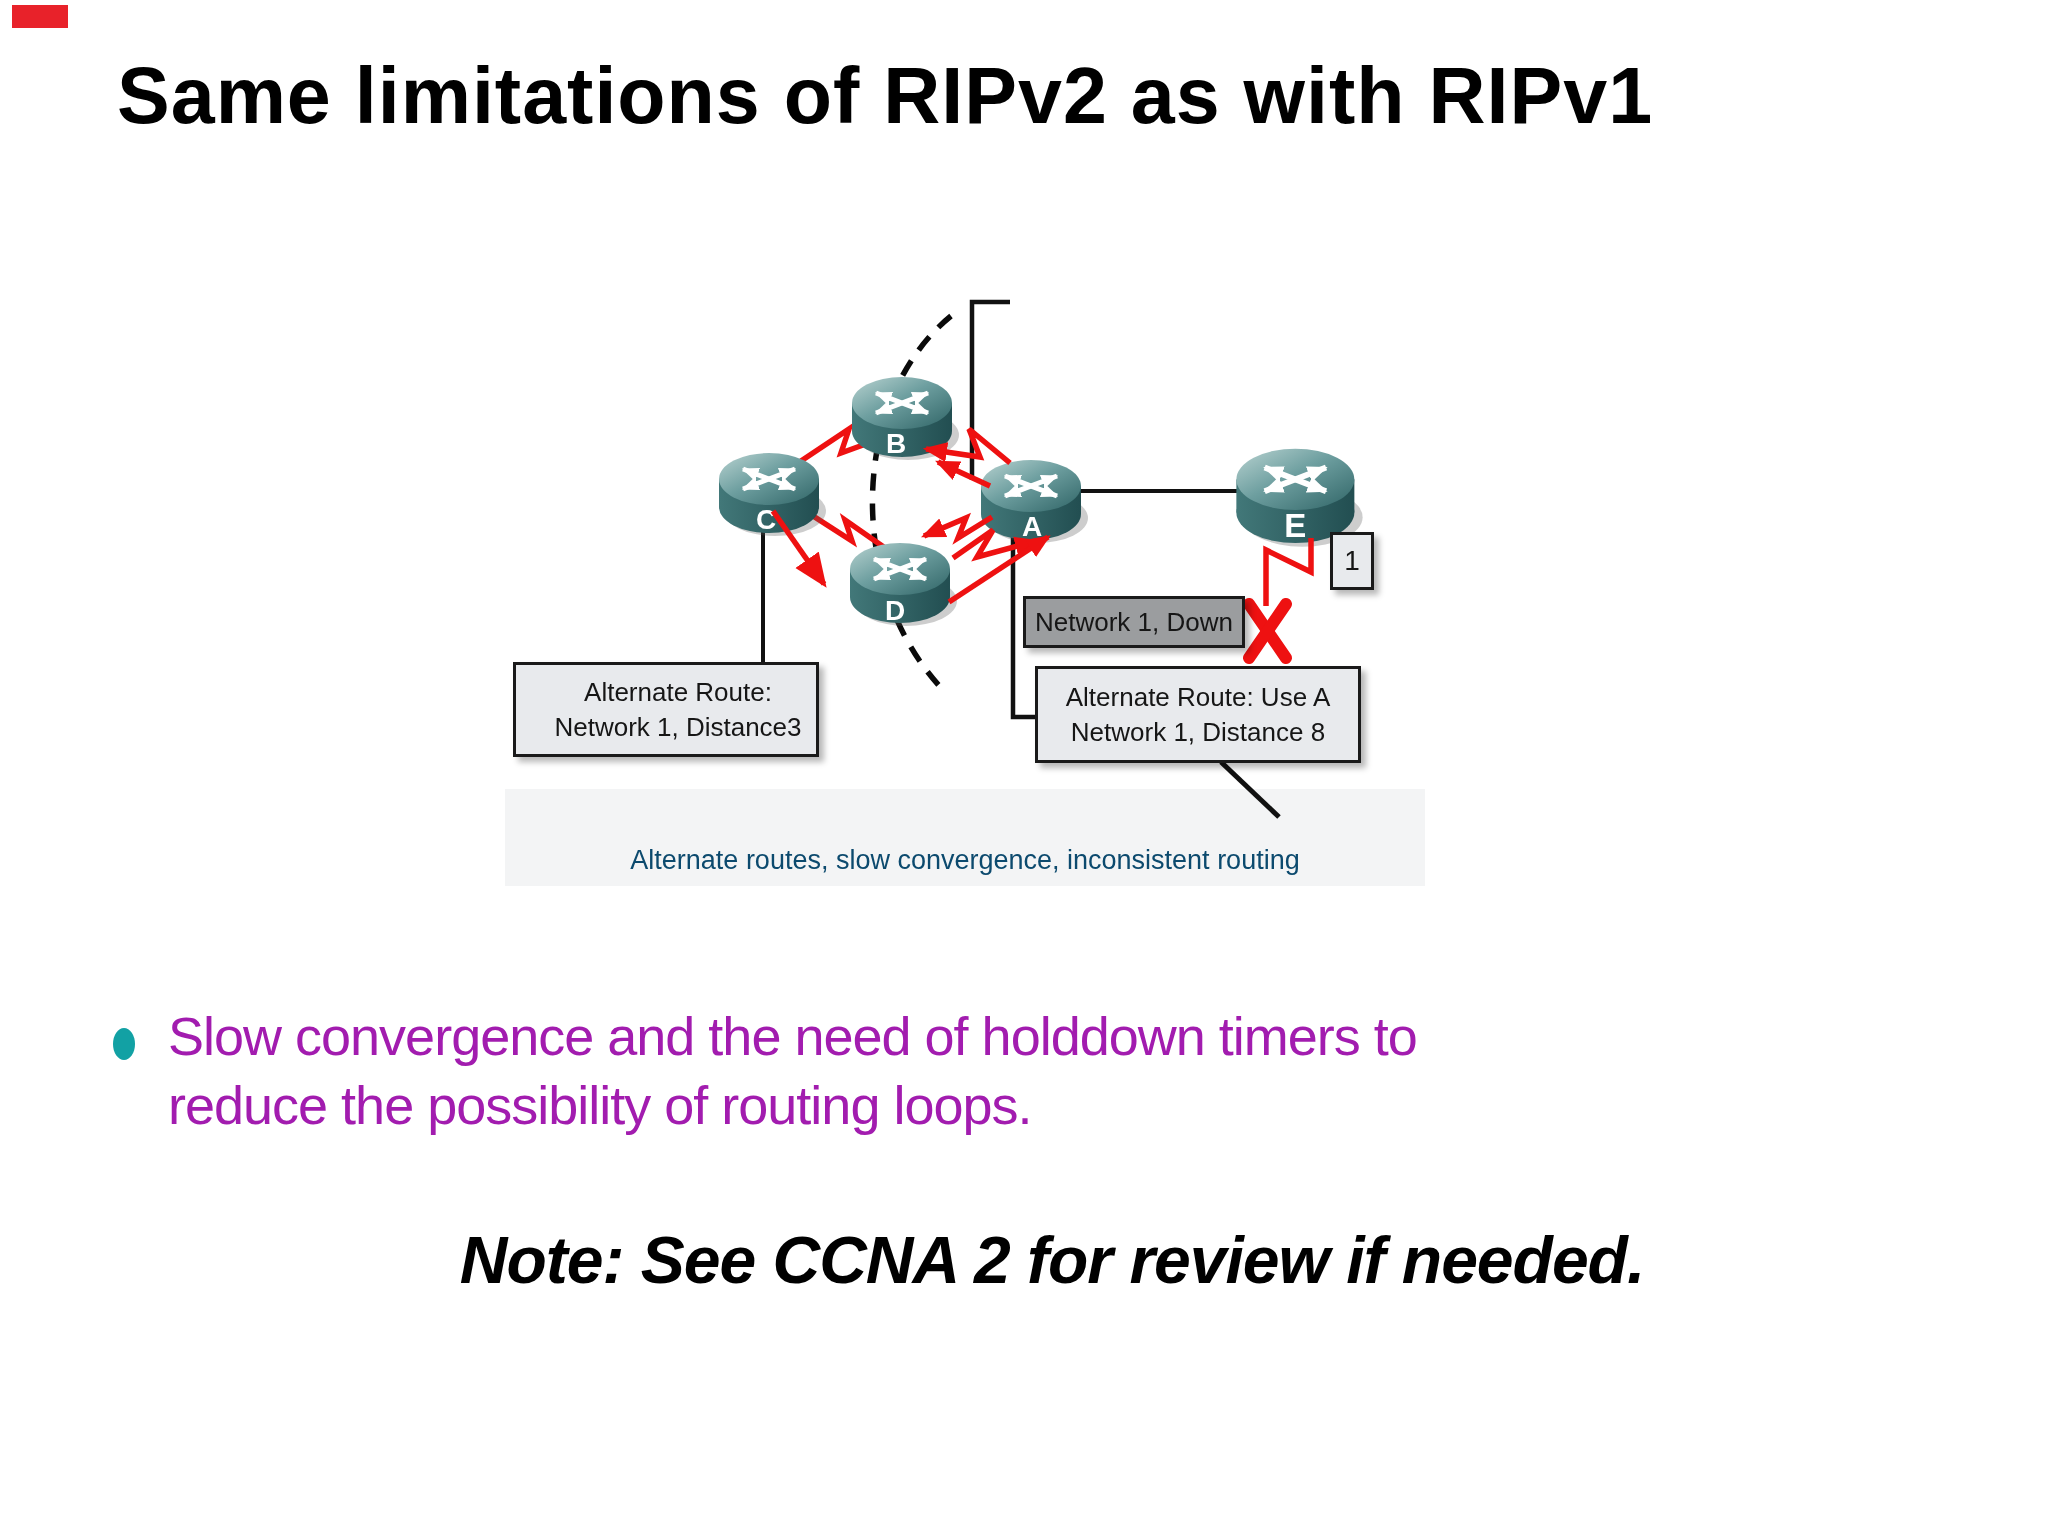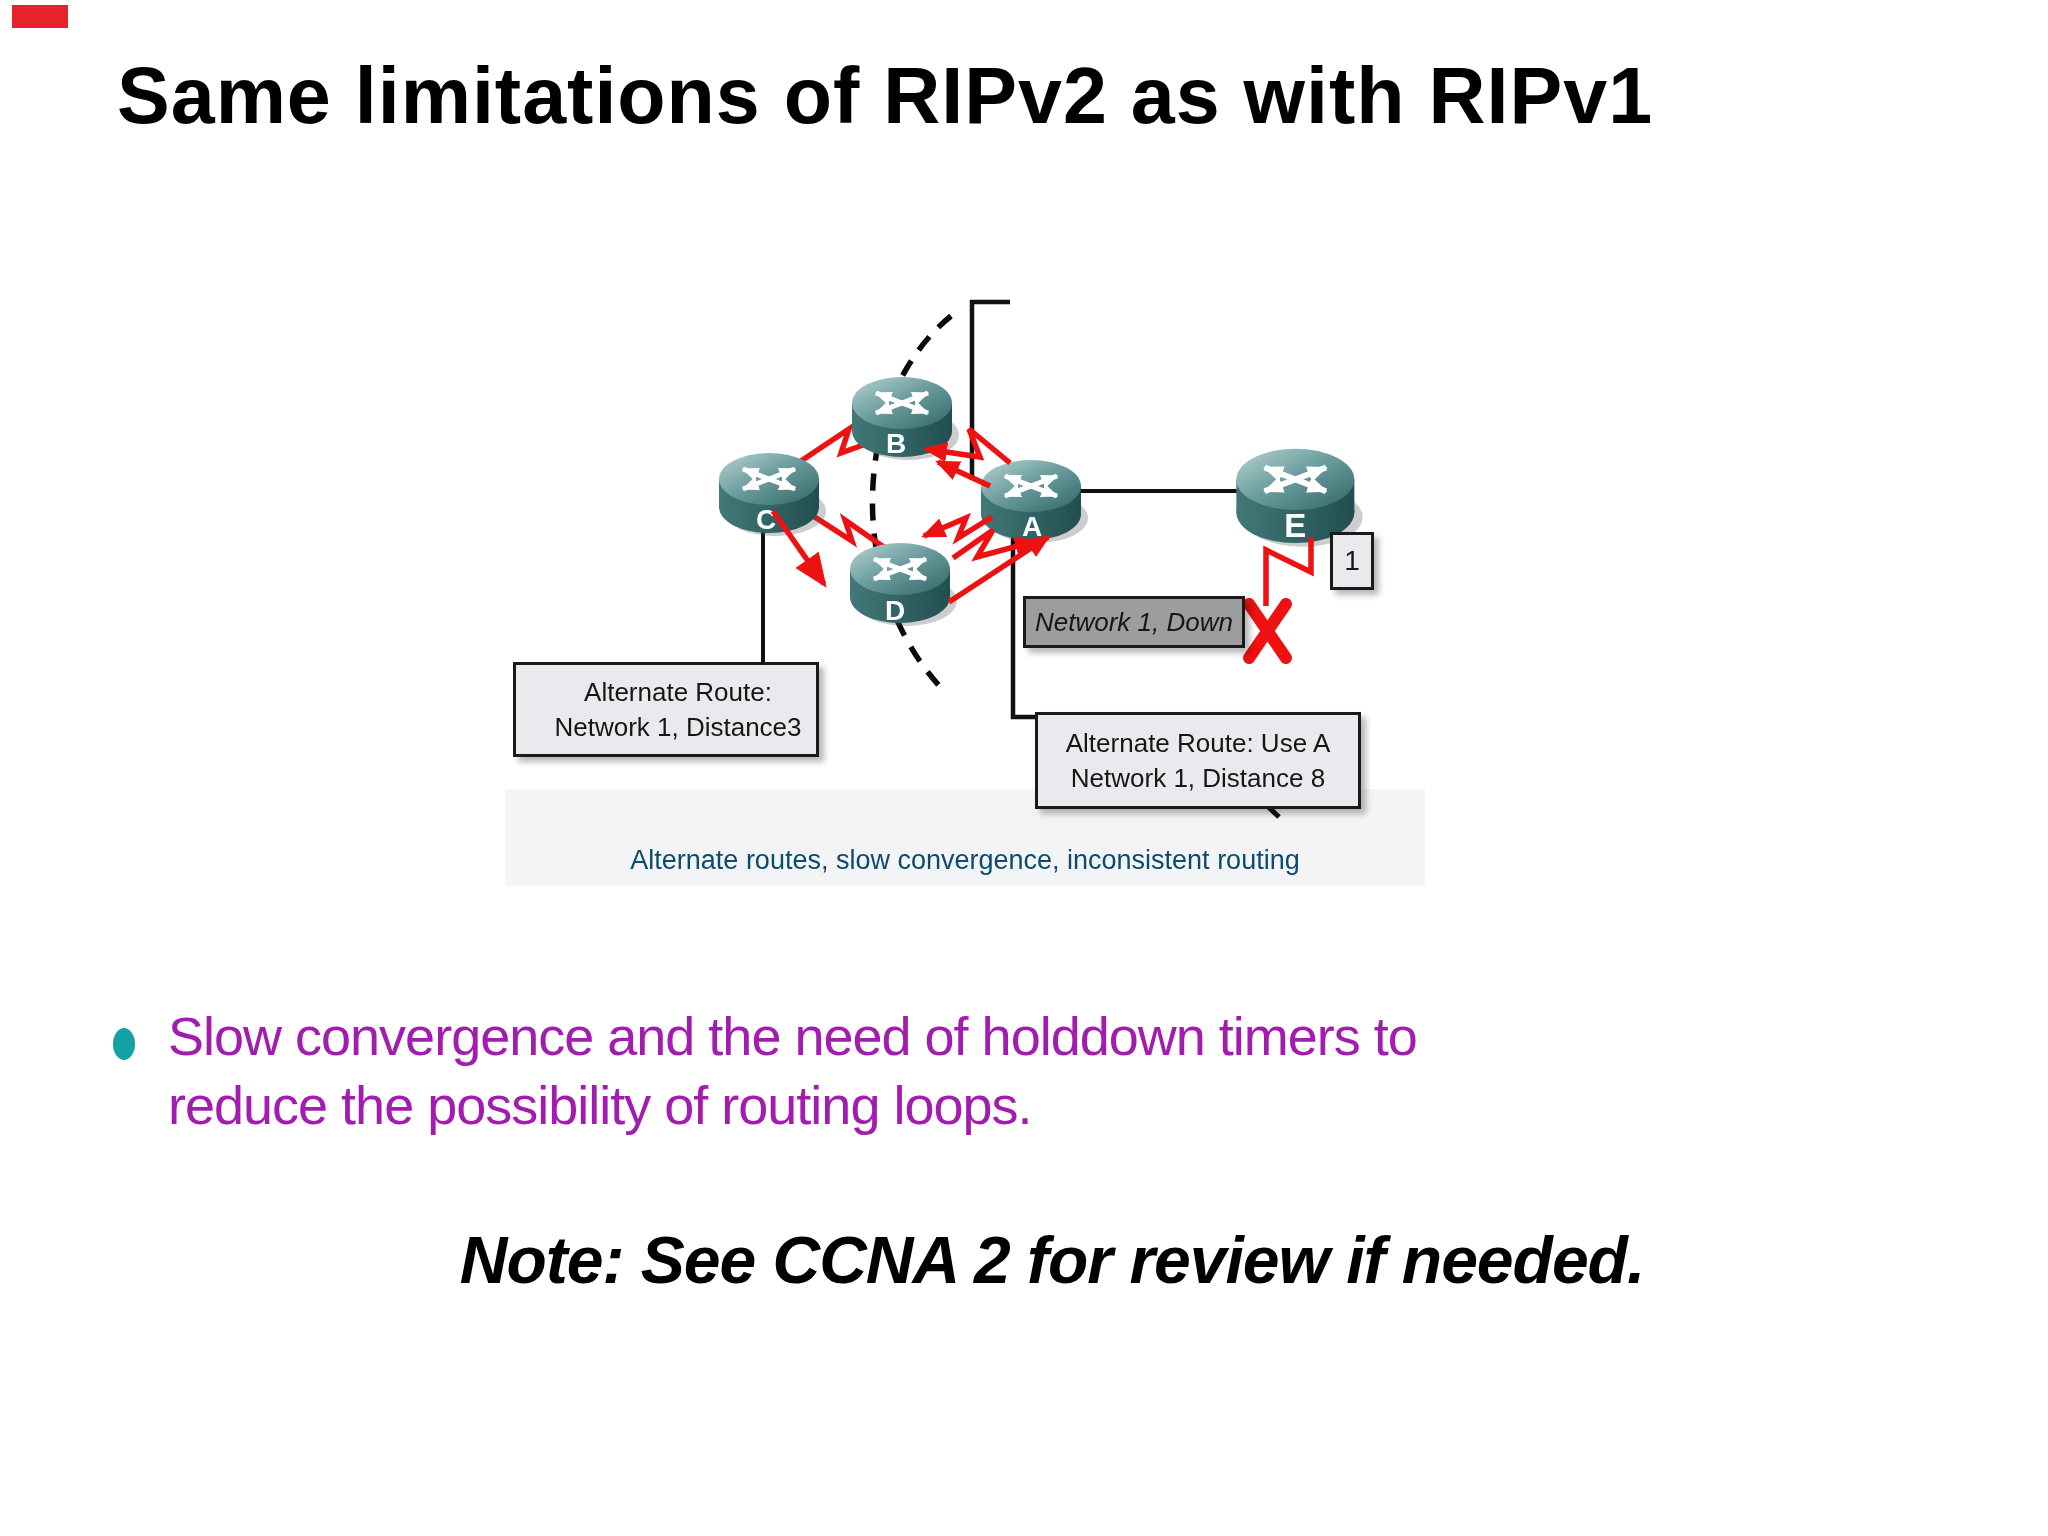--- a/index.html
+++ b/index.html
@@ -17,24 +17,24 @@
   
   .band{position:absolute;left:505px;top:789px;width:920px;height:97px;background:#f3f4f5;z-index:1;
         display:flex;align-items:flex-end;justify-content:center;}
   .band .caption{font-size:27px;color:#0c4a6e;padding-bottom:10px;white-space:nowrap;}
 
   
   .box{position:absolute;z-index:3;display:flex;flex-direction:column;align-items:center;justify-content:center;
        text-align:center;font-size:26px;line-height:1.32;color:#161616;background:#e8eaed;
        border:3px solid #1a1a1a;box-shadow:5px 5px 6px rgba(0,0,0,0.28);box-sizing:border-box;white-space:nowrap;}
   .box-unreachable{left:1010px;top:255px;width:338px;height:93px;}
-  .box-down{left:1023px;top:596px;width:222px;height:52px;background:#9b9d9f;font-style:italic;}
+  .box-down{left:1023px;top:596px;width:222px;height:52px;background:#9b9d9f;}
   .box-one{left:1330px;top:532px;width:44px;height:58px;font-size:28px;}
   .box-altL{left:513px;top:662px;width:306px;height:95px;padding-left:24px;}
-  .box-altR{left:1035px;top:666px;width:326px;height:97px;margin-top:46px;}
+  .box-altR{left:1035px;top:666px;width:326px;height:97px;}
 
   
   .bullet-dot{position:absolute;left:113px;top:1028px;width:22px;height:32px;border-radius:50%;
               background:#12a1a4;z-index:1;}
   .bullet-text{position:absolute;left:168px;top:1002px;width:1340px;z-index:1;
                font-size:54px;line-height:1.28;letter-spacing:-1px;color:#a21caf;}
 
   .note{position:absolute;left:0;top:1222px;width:2048px;text-align:center;z-index:1;
         font-size:66px;font-weight:bold;font-style:italic;letter-spacing:-1px;color:#000;
         transform:translateX(28px);white-space:nowrap;}

